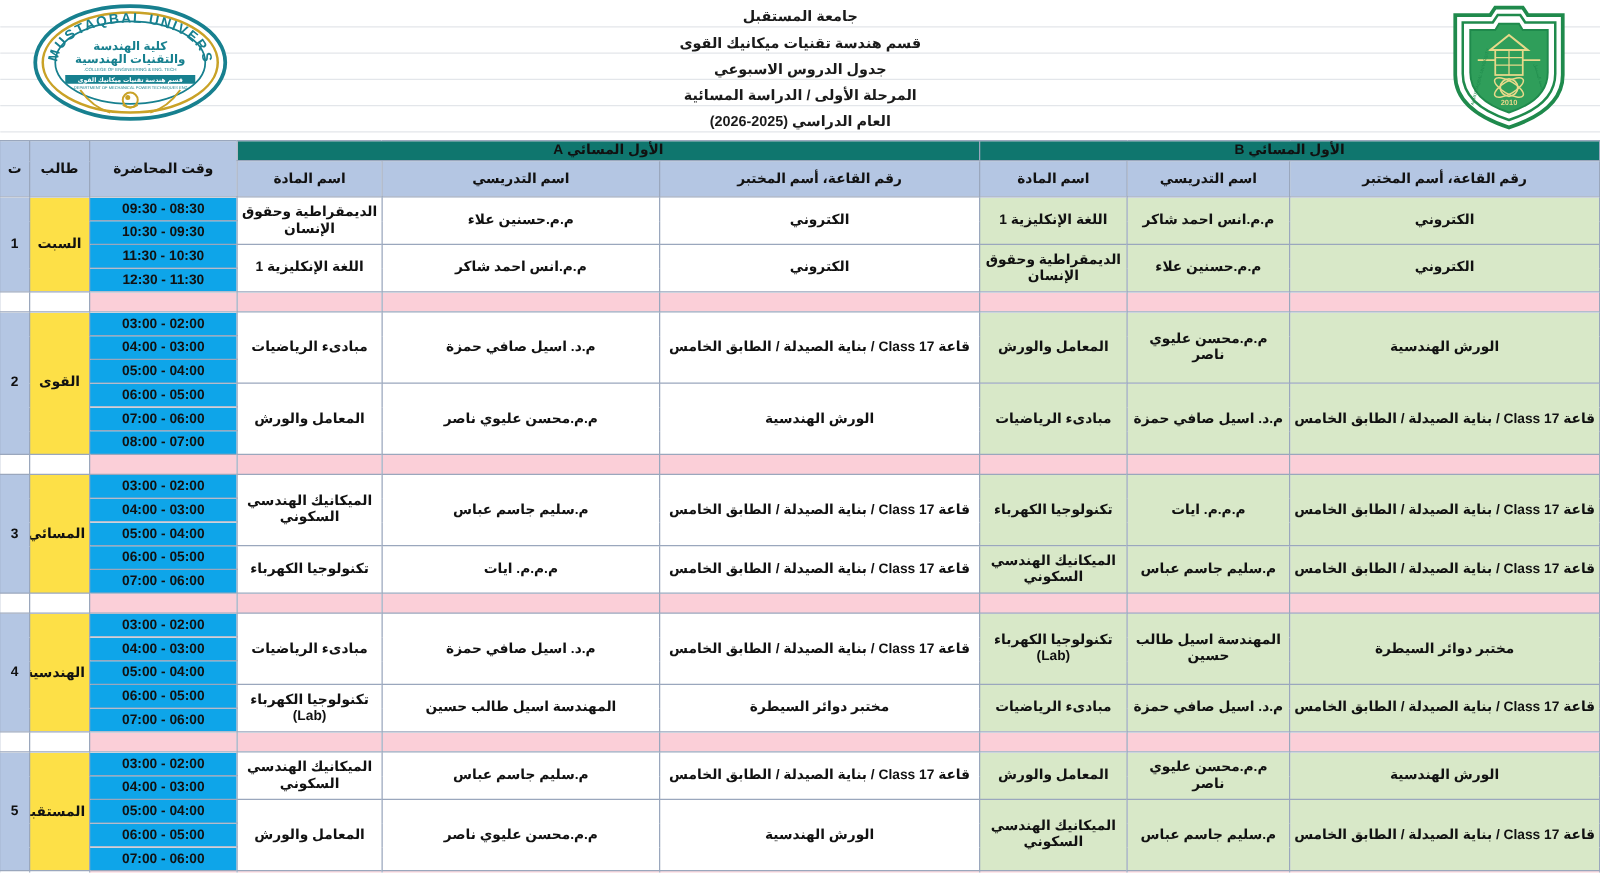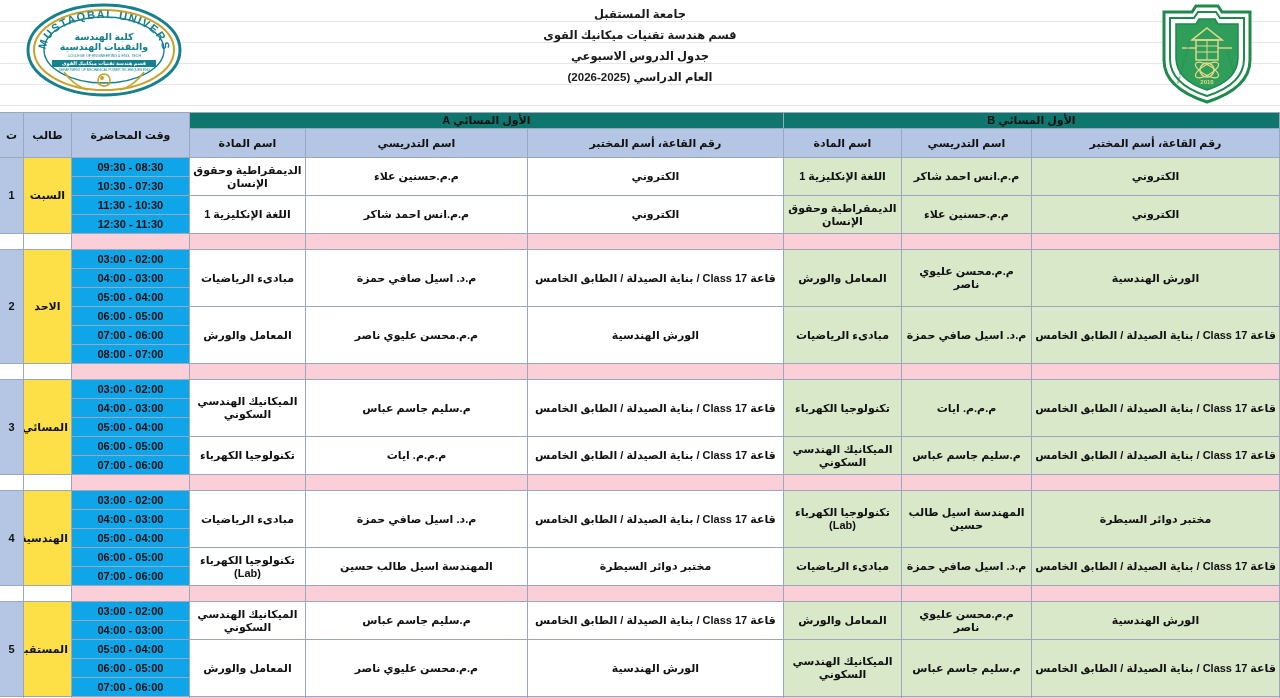--- a/index.html
+++ b/index.html
@@ -86,20 +86,21 @@
         <path d="M 74 82 q 6 4 12 0" fill="none" stroke="#c9a227" stroke-width="1.4"></path>
         <path d="M 40 70 q 10 14 24 18" fill="none" stroke="#c9a227" stroke-width="1.6"></path>
         <path d="M 120 70 q -10 14 -24 18" fill="none" stroke="#c9a227" stroke-width="1.6"></path>
       </svg>
     </div>
 
     <div class="titles">
       <div>جامعة المستقبل</div>
       <div>قسم هندسة تقنيات ميكانيك القوى</div>
       <div>جدول الدروس الاسبوعي</div>
+      <div>المرحلة الأولى / الدراسة المسائية</div>
       <div>العام الدراسي (2025-2026)</div>
     </div>
 
     <div class="seal-right">
       <svg viewBox="0 0 110 104" width="110" height="104">
         <path d="M12 10 L40 10 L44 4 L66 4 L70 10 L98 10 L98 58 Q98 86 55 100 Q12 86 12 58 Z" fill="#ffffff" stroke="#1f8a4c" stroke-width="3"></path>
         <path d="M18 16 L42 16 L46 10 L64 10 L68 16 L92 16 L92 57 Q92 82 55 94 Q18 82 18 57 Z" fill="#ffffff" stroke="#1f8a4c" stroke-width="2"></path>
         <path d="M24 22 L44 22 L47 17 L63 17 L66 22 L86 22 L86 56 Q86 78 55 88 Q24 78 24 56 Z" fill="#2f9e5a" stroke="#1f8a4c" stroke-width="1.5"></path>
         <path d="M55 26 L70 38 L40 38 Z" fill="none" stroke="#e8d98a" stroke-width="1.6"></path>
         <rect x="44" y="38" width="22" height="20" fill="none" stroke="#e8d98a" stroke-width="1.4"></rect>
@@ -153,21 +154,21 @@
           <td class="cell-green" rowspan="2">م.م.انس احمد شاكر</td>
           <td class="cell-green" rowspan="2">اللغة الإنكليزية 1</td>
           <td class="cell-white" rowspan="2">الكتروني</td>
           <td class="cell-white" rowspan="2">م.م.حسنين علاء</td>
           <td class="cell-white" rowspan="2">الديمقراطية وحقوق الإنسان</td>
           <td class="c-time">08:30 - 09:30</td>
           <td class="c-day" rowspan="4">السبت</td>
           <td class="c-idx" rowspan="4">1</td>
         </tr>
         <tr>
-          <td class="c-time">07:30 - 10:30</td>
+          <td class="c-time">09:30 - 10:30</td>
         </tr>
         <tr>
           <td class="cell-green" rowspan="2">الكتروني</td>
           <td class="cell-green" rowspan="2">م.م.حسنين علاء</td>
           <td class="cell-green" rowspan="2">الديمقراطية وحقوق الإنسان</td>
           <td class="cell-white" rowspan="2">الكتروني</td>
           <td class="cell-white" rowspan="2">م.م.انس احمد شاكر</td>
           <td class="cell-white" rowspan="2">اللغة الإنكليزية 1</td>
           <td class="c-time">10:30 - 11:30</td>
         </tr>
@@ -186,21 +187,21 @@
           <td class="plain"></td>
         </tr>
         <tr>
           <td class="cell-green" rowspan="3">الورش الهندسية</td>
           <td class="cell-green" rowspan="3">م.م.محسن عليوي ناصر</td>
           <td class="cell-green" rowspan="3">المعامل والورش</td>
           <td class="cell-white" rowspan="3">قاعة Class 17 / بناية الصيدلة / الطابق الخامس</td>
           <td class="cell-white" rowspan="3">م.د. اسيل صافي حمزة</td>
           <td class="cell-white" rowspan="3">مبادىء الرياضيات</td>
           <td class="c-time">02:00 - 03:00</td>
-          <td class="c-day" rowspan="6">الاحد</td>
+          <td class="c-day" rowspan="6">القوى</td>
           <td class="c-idx" rowspan="6">2</td>
         </tr>
         <tr>
           <td class="c-time">03:00 - 04:00</td>
         </tr>
         <tr>
           <td class="c-time">04:00 - 05:00</td>
         </tr>
         <tr>
           <td class="cell-green" rowspan="3">قاعة Class 17 / بناية الصيدلة / الطابق الخامس</td>

